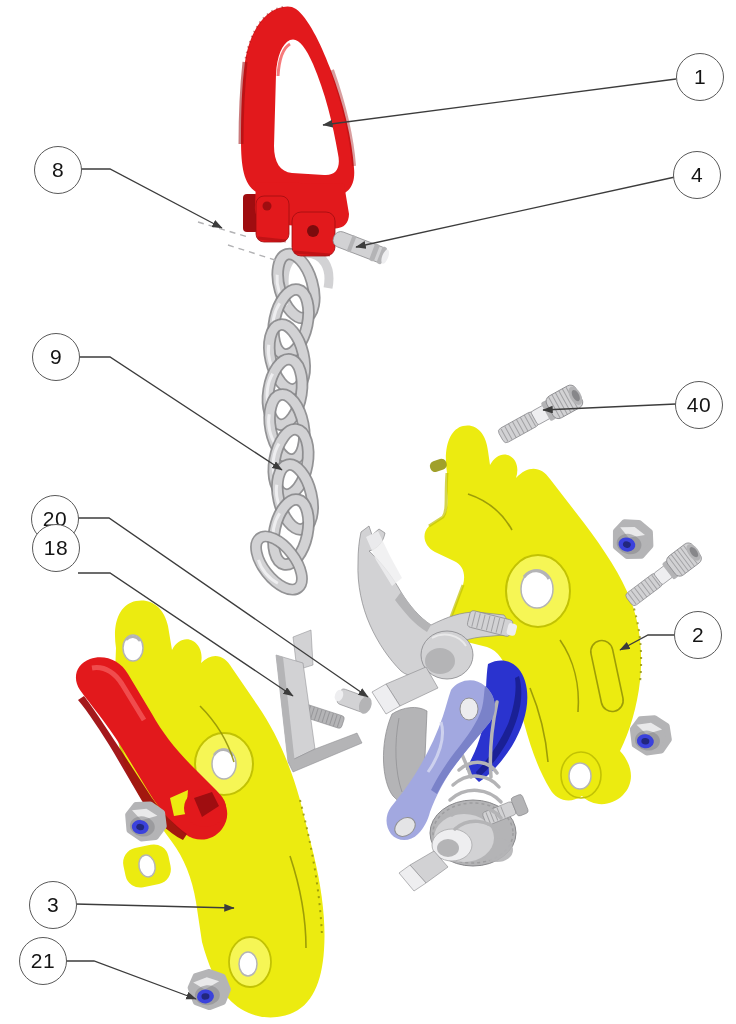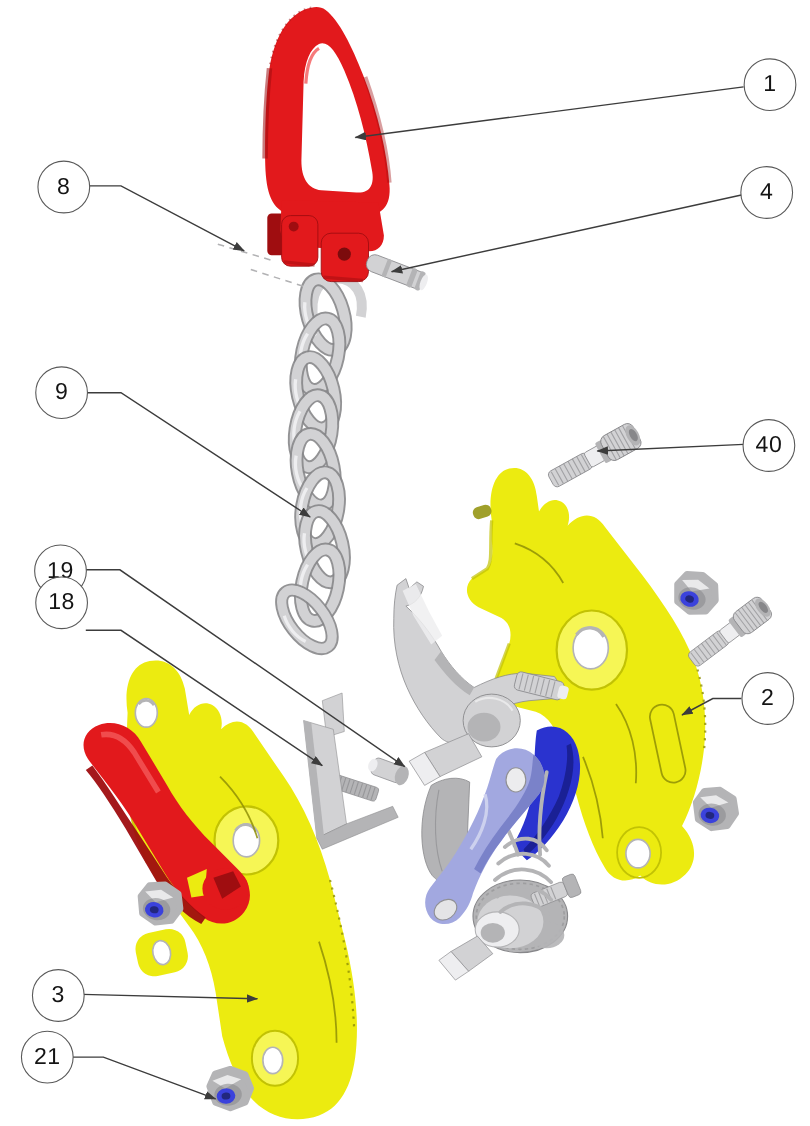--- a/index.html
+++ b/index.html
@@ -301,21 +301,21 @@
   <div class="callout" style="left:673px;top:151px">
       <span>4</span>
     </div>
   <div class="callout" style="left:32px;top:333px">
       <span>9</span>
     </div>
   <div class="callout" style="left:675px;top:381px">
       <span>40</span>
     </div>
   <div class="callout" style="left:31px;top:495px">
-      <span>19</span>
+      <span>20</span>
     </div>
   <div class="callout" style="left:32px;top:524px">
       <span>18</span>
     </div>
   <div class="callout" style="left:674px;top:611px">
       <span>2</span>
     </div>
   <div class="callout" style="left:29px;top:881px">
       <span>3</span>
     </div>

